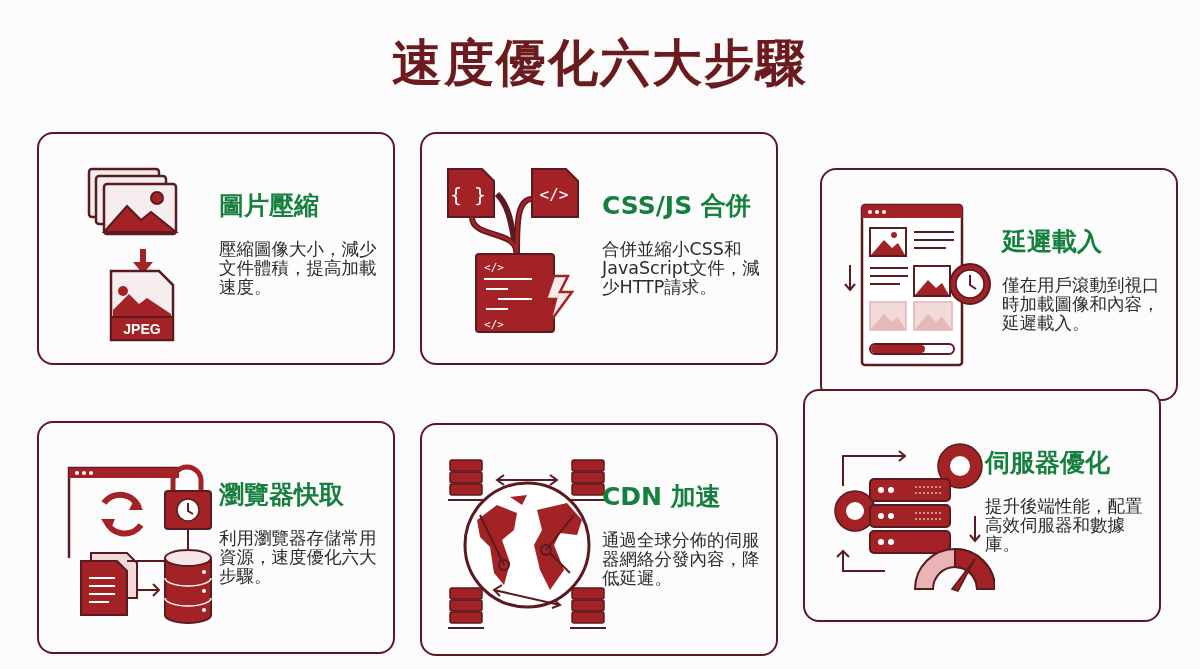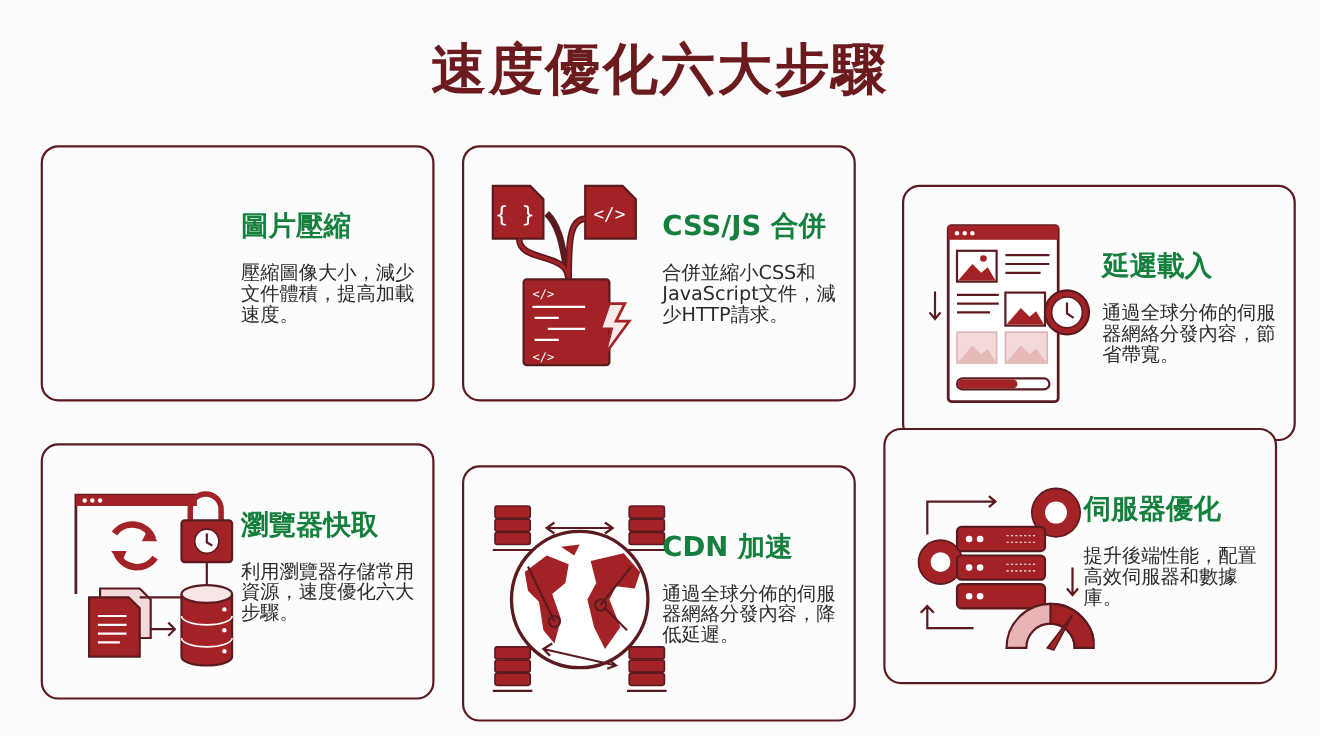--- a/index.html
+++ b/index.html
@@ -20,20 +20,38 @@
     font-size: 25px; font-weight: bold; color: #15803d; margin-bottom: 18px; white-space: nowrap;
   }
   .card-desc { font-size: 17.5px; line-height: 19px; color: #2b2b2b; }
 </style>
 </head>
 <body>
 
 <div class="title">速度優化六大步驟</div>
 
 <div class="card" style="left:37px; top:132px;">
+  <div class="icon-area">
+    <svg viewBox="0 0 170 190">
+      <g stroke="#5a1a1f" stroke-width="2.5" fill="#f6eeee">
+        <rect x="30" y="15" width="70" height="48" rx="3"></rect>
+        <rect x="37" y="22" width="70" height="48" rx="3"></rect>
+        <rect x="45" y="30" width="72" height="50" rx="3"></rect>
+      </g>
+      <path d="M45 78 L68 52 L82 66 L92 58 L117 78 Z" fill="#a32226" stroke="#5a1a1f" stroke-width="2"></path>
+      <circle cx="98" cy="44" r="6" fill="#a32226" stroke="#5a1a1f" stroke-width="2"></circle>
+      <rect x="81" y="95" width="6" height="16" fill="#a32226"></rect>
+      <path d="M74 108 L94 108 L84 120 Z" fill="#a32226"></path>
+      <path d="M52 127 L100 127 L114 141 L114 196 L52 196 Z" fill="#f6eeee" stroke="#5a1a1f" stroke-width="2.5" transform="translate(0,-10)"></path>
+      <path d="M54 156 L70 140 L80 150 L88 144 L112 160 L112 164 L54 164 Z" fill="#a32226"></path>
+      <circle cx="64" cy="137" r="5" fill="#a32226"></circle>
+      <rect x="52" y="163" width="62" height="23" fill="#a32226" stroke="#5a1a1f" stroke-width="2"></rect>
+      <text x="83" y="180" text-anchor="middle" font-family="Liberation Sans, sans-serif" font-weight="bold" font-size="14" fill="#fff">JPEG</text>
+    </svg>
+  </div>
   <div class="text-area">
     <div class="card-title">圖片壓縮</div>
     <div class="card-desc">壓縮圖像大小，減少文件體積，提高加載速度。</div>
   </div>
 </div>
 
 <div class="card" style="left:420px; top:132px;">
   <div class="icon-area">
     <svg viewBox="0 0 170 190">
       <g fill="#a32226" stroke="#5a1a1f" stroke-width="2">
@@ -99,25 +117,25 @@
       <rect x="28" y="154" width="84" height="10" rx="5" fill="#fff" stroke="#5a1a1f" stroke-width="2"></rect>
       <rect x="29" y="155" width="54" height="8" rx="4" fill="#a32226"></rect>
       <circle cx="128" cy="94" r="20" fill="#a32226" stroke="#5a1a1f" stroke-width="2"></circle>
       <circle cx="128" cy="94" r="14" fill="#fff" stroke="#5a1a1f" stroke-width="1.5"></circle>
       <path d="M128 85 L128 95 L134 99" stroke="#5a1a1f" stroke-width="2" fill="none"></path>
       <path d="M8 75 L8 100 M3 94 L8 100 L13 94" stroke="#5a1a1f" stroke-width="2" fill="none"></path>
     </svg>
   </div>
   <div class="text-area">
     <div class="card-title">延遲載入</div>
-    <div class="card-desc">通過全球分佈的伺服器網絡分發內容，節省帶寬。</div>
-  </div>
-</div>
-
-<div class="card" style="left:37px; top:403px;padding-left:38px;">
+    <div class="card-desc">僅在用戶滾動到視口時加載圖像和內容，延遲載入。</div>
+  </div>
+</div>
+
+<div class="card" style="left:37px; top:421px;padding-left:38px;">
   <div class="icon-area">
     <svg viewBox="0 0 170 190">
       <path d="M120 25 L10 25 L10 115" fill="none" stroke="#5a1a1f" stroke-width="2.5"></path>
       <rect x="10" y="25" width="110" height="10" fill="#a32226"></rect>
       <g fill="#fff">
           <circle cx="18" cy="30" r="2"></circle>
           <circle cx="25" cy="30" r="2"></circle>
           <circle cx="32" cy="30" r="2"></circle>
         </g>
       <path d="M114 50 L114 38 A14 14 0 0 1 142 38 L142 50" fill="none" stroke="#a32226" stroke-width="5"></path>

